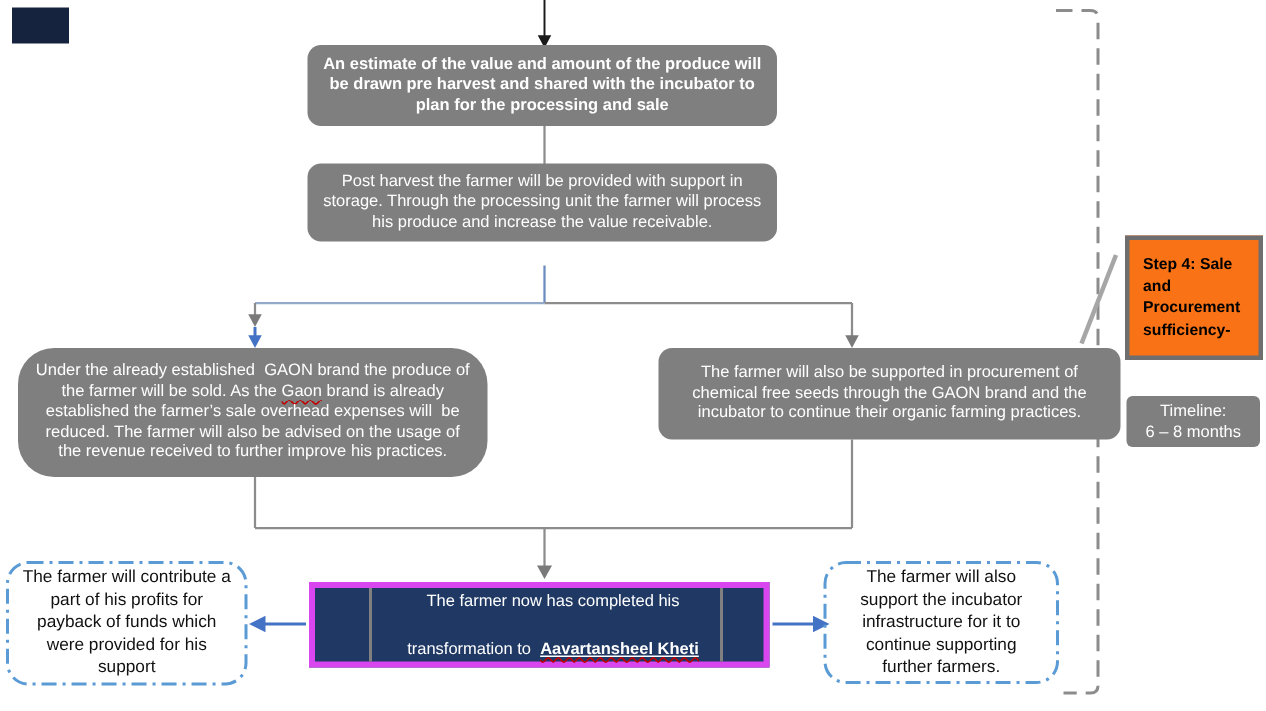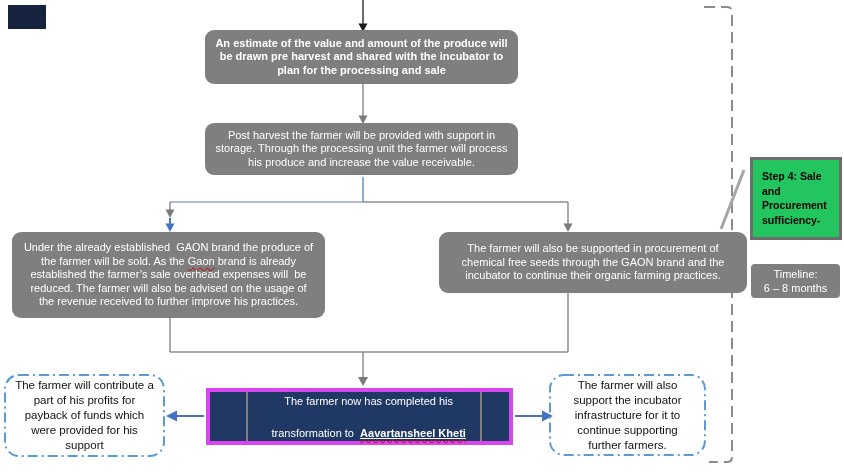--- a/index.html
+++ b/index.html
@@ -19,21 +19,21 @@
     font-size:11px; line-height:13.5px; padding:4px 8px;
   }
   .fragment { background:var(--fragment_dark); }
   .navy-box {
     background:var(--navy); border:4px solid #d946ef; color:#ffffff;
     font-size:11px; line-height:16px;
   }
   .navy-box .divider { position:absolute; top:0; bottom:0; width:2px; background:#808080; }
   .note-box { color:#111111; font-size:11.5px; line-height:15px; padding:6px 10px; }
   .step-callout {
-    background:#22c55e; border:3px solid #6e6e6e; color:#000000;
+    background:#f97316; border:3px solid #6e6e6e; color:#000000;
     font-weight:bold; font-size:10.5px; line-height:14.5px;
     text-align:left; padding:9px 3px 6px 9px;
     display:block;
   }
   .timeline-box {
     background:var(--box_gray); color:#ffffff; border-radius:4px;
     font-size:11px; line-height:14px; flex-direction:column;
   }
   .squiggle {
     text-decoration-line:underline; text-decoration-style:wavy;
@@ -95,25 +95,25 @@
 
     <path class="pointer" d="M744 170 L721 229"></path>
   </svg>
 
   <div class="abs fragment" style="left:8px; top:5px; width:38px; height:24px;"></div>
 
   <div class="box gray-box" style="left:205px; top:30px; width:313px; height:54px;font-weight:bold;">
     <span>An estimate of the value and amount of the produce will be drawn pre harvest and shared with the incubator to plan for the processing and sale</span>
   </div>
 
-  <div class="box gray-box" style="left:205px; top:123px; width:313px; height:52px;">
+  <div class="box gray-box" style="left:205px; top:109px; width:313px; height:52px;">
     <span>Post harvest the farmer will be provided with support in storage. Through the processing unit the farmer will process his produce and increase the value receivable.</span>
   </div>
 
-  <div class="box gray-box" style="left:12px; top:232px; width:313px; height:86px; padding:19px 10px;">
+  <div class="box gray-box" style="left:12px; top:232px; width:313px; height:86px; padding:19px 10px;border-radius:24px;">
     <span><span>Under the already established  GAON brand the produce of the farmer will be sold. As the </span><span class="squiggle">Gaon</span><span> brand is already established the farmer’s sale overhead expenses will  be reduced. The farmer will also be advised on the usage of the revenue received to further improve his practices.</span></span>
   </div>
 
   <div class="box gray-box" style="left:412px; top:232px; width:308px; height:61px;margin-left:27px;">
     <span>The farmer will also be supported in procurement of chemical free seeds through the GAON brand and the incubator to continue their organic farming practices.</span>
   </div>
 
   <div class="box navy-box" style="left:206px; top:388px; width:307px; height:57px;">
     <div class="divider" style="left:36px;"></div>
     <div class="divider" style="left:270px;"></div>

